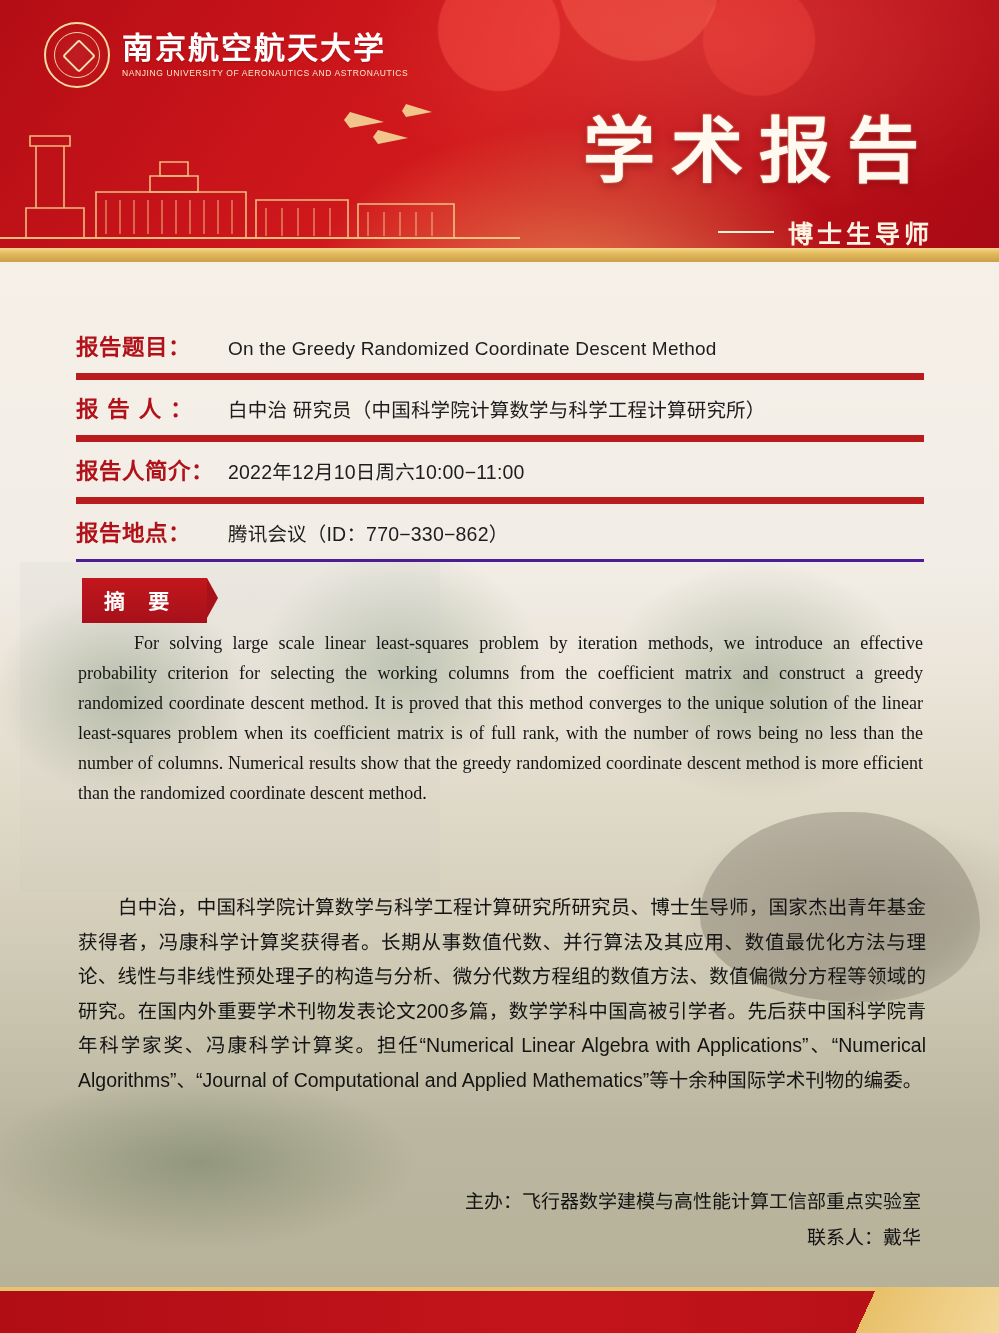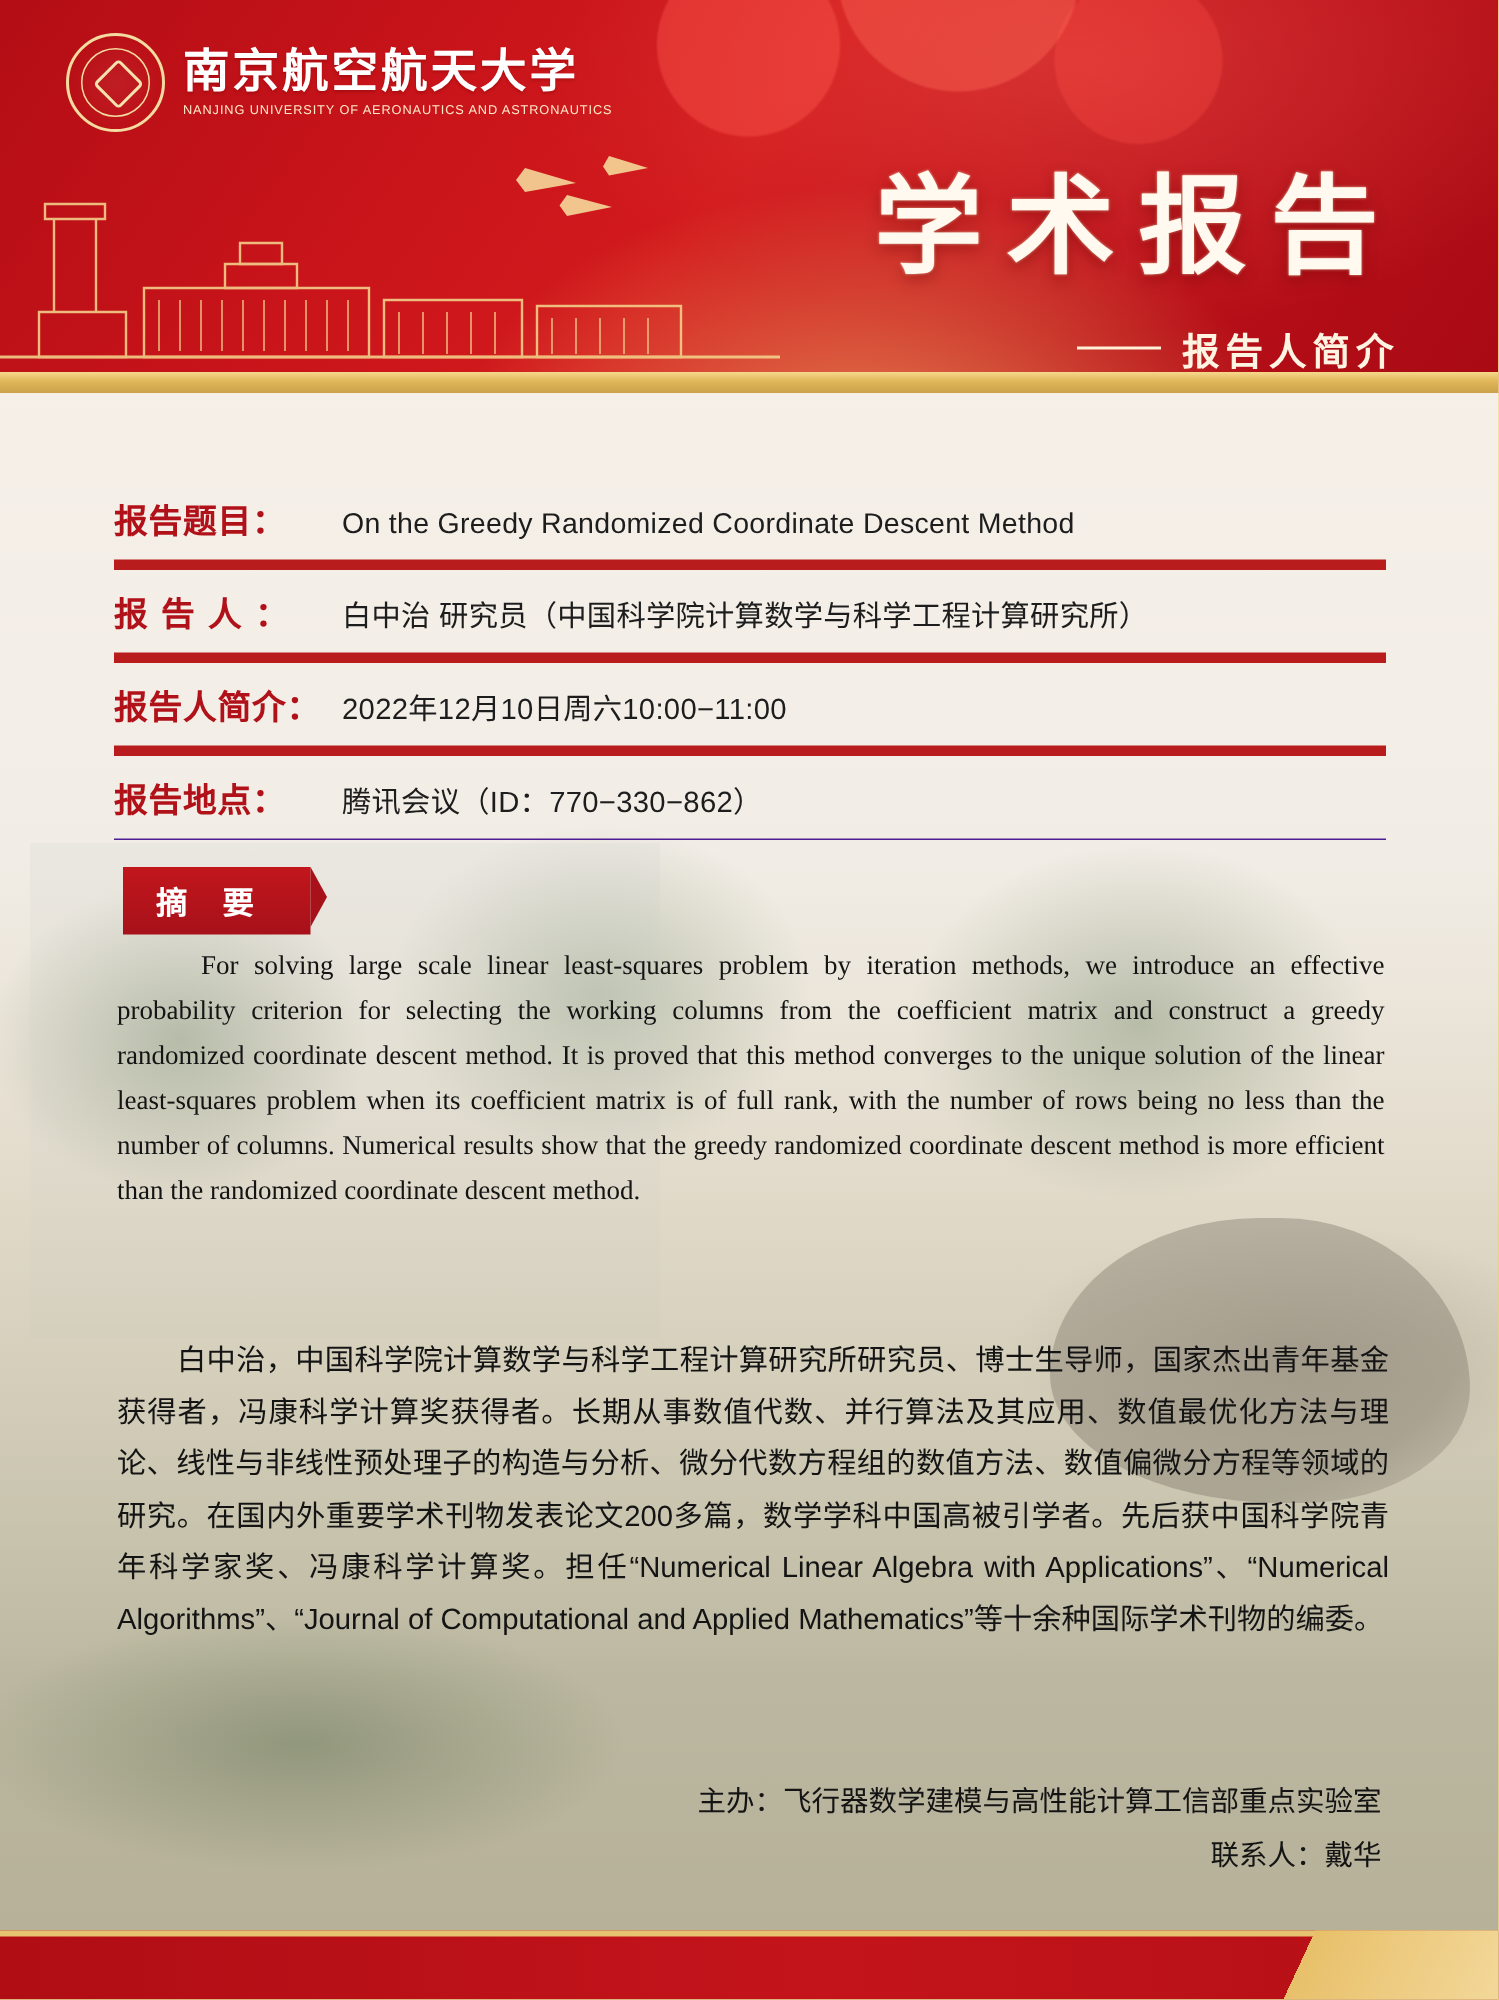--- a/index.html
+++ b/index.html
@@ -6,21 +6,21 @@
     margin: 0;
     padding: 0;
     background: #ffffff;
   }
   #poster {
     position: relative;
     width: 999px;
     height: 1333px;
     overflow: hidden;
     font-family: "Liberation Sans", "DejaVu Sans", sans-serif;
-    background: #eab308;
+    background: #84cc16;
   }
 
   
   .bg-photo {
     position: absolute;
     left: 0; top: 262px;
     width: 999px; height: 1071px;
     background:
       linear-gradient(to bottom,
         rgba(246,240,232,0.97) 0px,
@@ -146,21 +146,21 @@
 
   
   .info {
     position: absolute; left: 76px; top: 318px; width: 848px;
   }
   .info-row {
     display: flex; align-items: baseline;
     padding: 11px 0 12px 0;
     border-bottom: 7px solid #b91c1c;
   }
-  .info-row:last-child { border-bottom: 1px solid #4c1d95; }
+  .info-row:last-child { border-bottom: 3px solid #4c1d95; }
   .info-label {
     flex: none; width: 152px;
     font-family: "DejaVu Serif", "Liberation Serif", serif;
     font-weight: 700; font-size: 22.5px; color: #b1121a; letter-spacing: .5px;
   }
   .info-value {
     font-size: 19.5px; color: #1d1d1d; letter-spacing: .2px;
   }
   .info-value.en { font-size: 19px; }
 
@@ -266,21 +266,21 @@
       <div class="logo-seal"></div>
       <div>
         <div class="logo-cn">南京航空航天大学</div>
         <div class="logo-en">NANJING UNIVERSITY OF AERONAUTICS AND ASTRONAUTICS</div>
       </div>
     </div>
 
     <div class="banner-title">学术报告</div>
     <div class="banner-sub">
       <span class="dash"></span>
-      <span>报告人简介</span>
+      <span>博士生导师</span>
     </div>
     <div class="banner-bottom-gold"></div>
   </div>
 
   <div class="info">
     <div class="info-row">
       <div class="info-label">报告题目：</div>
       <div class="info-value en">On the Greedy Randomized Coordinate Descent Method</div>
     </div>
     <div class="info-row">

